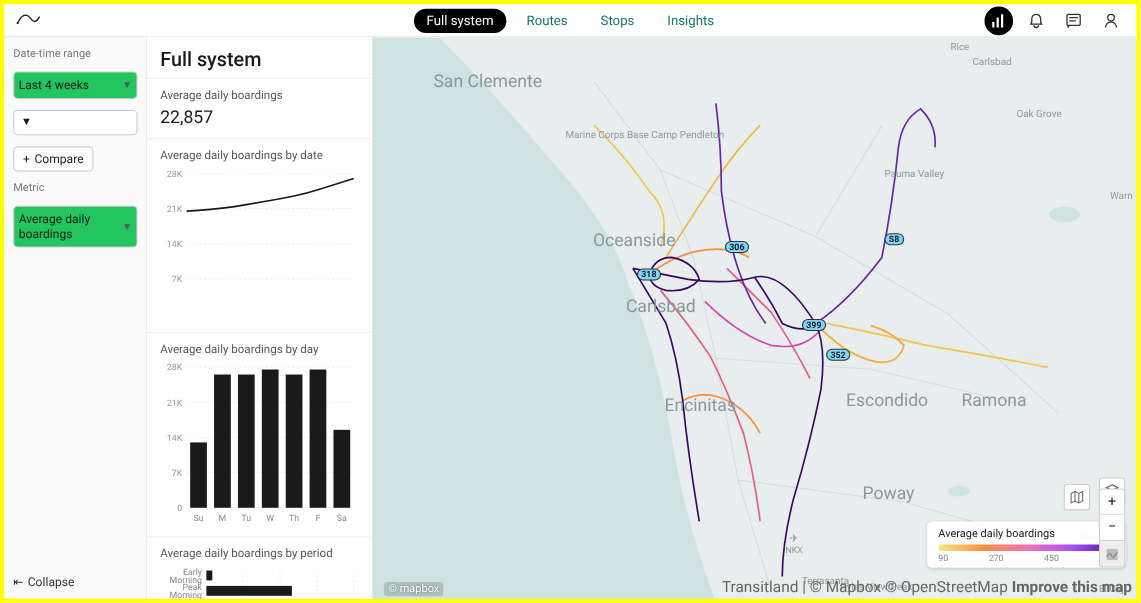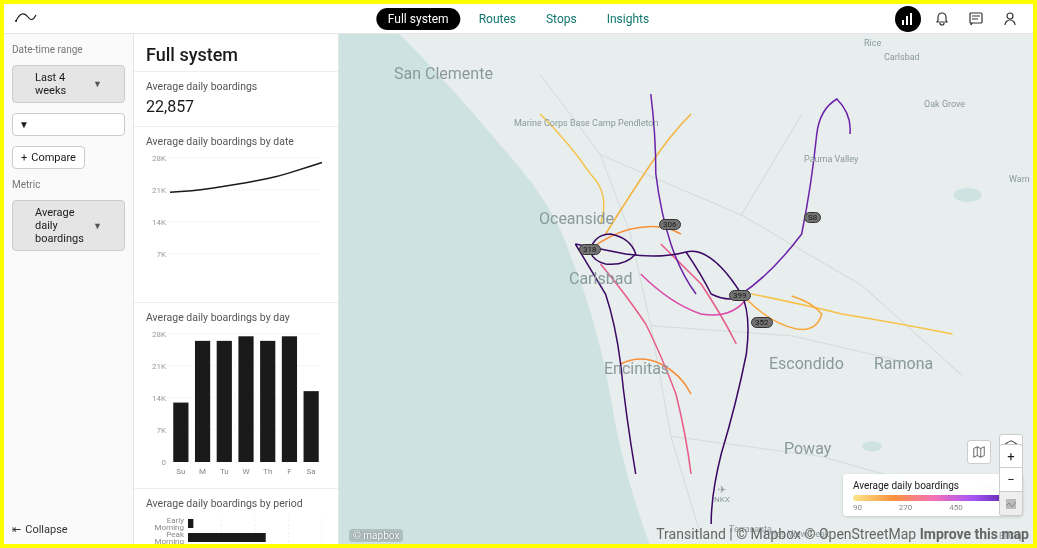--- a/index.html
+++ b/index.html
@@ -11,21 +11,21 @@
 .topbar .nav .pill { padding: 4px 12px; border-radius: 12px; font-size: 12px; cursor: pointer; color: #0f766e; }
 .topbar .nav .pill.active { background: #000; color: #fff; }
 .topbar .right { display: flex; gap: 8px; align-items: center; }
 .topbar .right .iconbtn { width: 26px; height: 26px; border-radius: 50%; display: flex; align-items: center; justify-content: center; cursor: pointer; }
 .topbar .right .iconbtn.dark { background: #000; color: #fff; }
 .topbar .right .iconbtn svg { width: 16px; height: 16px; }
 .main { flex: 1; display: flex; min-height: 0; }
 
 .leftcol { width: 130px; border-right: 1px solid #e5e5e5; padding: 10px 8px; display: flex; flex-direction: column; gap: 10px; background:#fafafa; position:relative;}
 .leftcol .lbl { font-size: 10px; color: #777; }
-.leftcol .select { border: 1px solid #ccc; border-radius: 4px; padding: 5px 22px; font-size: 11px; display: flex; align-items: center; justify-content: space-between; cursor: pointer; background:#e5e5e5;}
+.leftcol .select { border: 1px solid #ccc; border-radius: 4px; padding: 5px 4px; font-size: 11px; display: flex; align-items: center; justify-content: space-between; cursor: pointer; background:#22c55e;}
 .leftcol .select .chev { font-size: 9px; color:#555;}
 .leftcol .dateinfo { border: 1px solid #ccc; border-radius: 4px; padding: 4px 6px; font-size: 10px; line-height: 1.3; display:flex; justify-content:space-between; align-items:center; background:#fff; cursor:pointer;}
 .leftcol .comparebtn { border: 1px solid #ccc; border-radius: 4px; padding: 4px 8px; font-size: 11px; display: inline-flex; align-items: center; gap: 4px; cursor: pointer; background:#fff; width:fit-content;}
 .leftcol .collapse { position: absolute; bottom: 8px; left: 8px; font-size: 11px; display:flex; align-items:center; gap:4px; cursor:pointer; color:#333;}
 
 .datacol { width: 205px; border-right: 1px solid #e5e5e5; overflow-y: auto; background:#fff;}
 .datacol::-webkit-scrollbar{width:0px;}
 .datacol h1 { font-size: 18px; font-weight: 500; padding: 10px 12px 6px; }
 .section { border-top: 1px solid #eee; padding: 8px 12px 10px; }
 .section .slabel { font-size: 10.5px; color: #555; margin-bottom: 4px; }
@@ -40,21 +40,21 @@
 .daylbl { font-size: 8px; fill: #888; text-anchor: middle; }
 .periodlbl { font-size: 8px; fill: #888; text-anchor: end; }
 
 .mapcol { flex: 1; position: relative; background: #dbe7e7; overflow:hidden;}
 .mapcol .land { position:absolute; inset:0; }
 .mapcol .attr { position: absolute; bottom: 2px; left: 10px; font-size: 10px; color: #fff; text-shadow:0 0 2px rgba(0,0,0,0.5); background:rgba(0,0,0,0.15); padding:1px 4px; border-radius:3px;}
 .mapcol .attr2 { position: absolute; bottom: 2px; right: 4px; font-size: 14px; color: #666; }
 .mapcol .attr2 .imp{font-weight:bold;}
 .mapcol .citylabel { position:absolute; font-size:16px; color:#8a9a9a; pointer-events:none; white-space:nowrap;}
 .mapcol .citylabel.sm{font-size:9px;}
-.mapcol .routenum { position:absolute; background:#737373; border:1px solid #333; border-radius:8px; font-size:8px; padding:0 3px; font-weight:normal; pointer-events:none;}
+.mapcol .routenum { position:absolute; background:#7dd3fc; border:1px solid #333; border-radius:8px; font-size:8px; padding:0 3px; font-weight:bold; pointer-events:none;}
 .mapcol .airport { position:absolute; font-size:8px; color:#8a9a9a; text-align:center; pointer-events:none;}
 .mapcol .airport::before{content:"✈"; display:block; font-size:10px;}
 
 .legend { position: absolute; bottom: 28px; right: 10px; background: rgba(255,255,255,0.95); border-radius: 4px; padding: 6px 10px 4px; box-shadow: 0 1px 3px rgba(0,0,0,0.15); font-size: 10px; }
 .legend .gradient { width: 160px; height: 6px; background: linear-gradient(to right, #fde68a, #fb923c, #f472b6, #a855f7, #4c1d95); border-radius:3px;}
 .legend .ticks { display: flex; justify-content: space-between; font-size: 8px; color: #888; margin-top: 2px; width:160px;}
 .mapctrls { position: absolute; right: 10px; bottom: 28px; display:flex; flex-direction:column; gap:0; transform:translateY(-60px);}
 .mapctrls .btn { width: 24px; height: 24px; background: #fff; border: 1px solid #ccc; display:flex; align-items:center; justify-content:center; cursor:pointer; font-size:14px; color:#555;}
 .mapctrls .btn:first-child{border-radius:3px 3px 0 0;}
 .mapctrls .btn:nth-child(2){border-top:none;}

